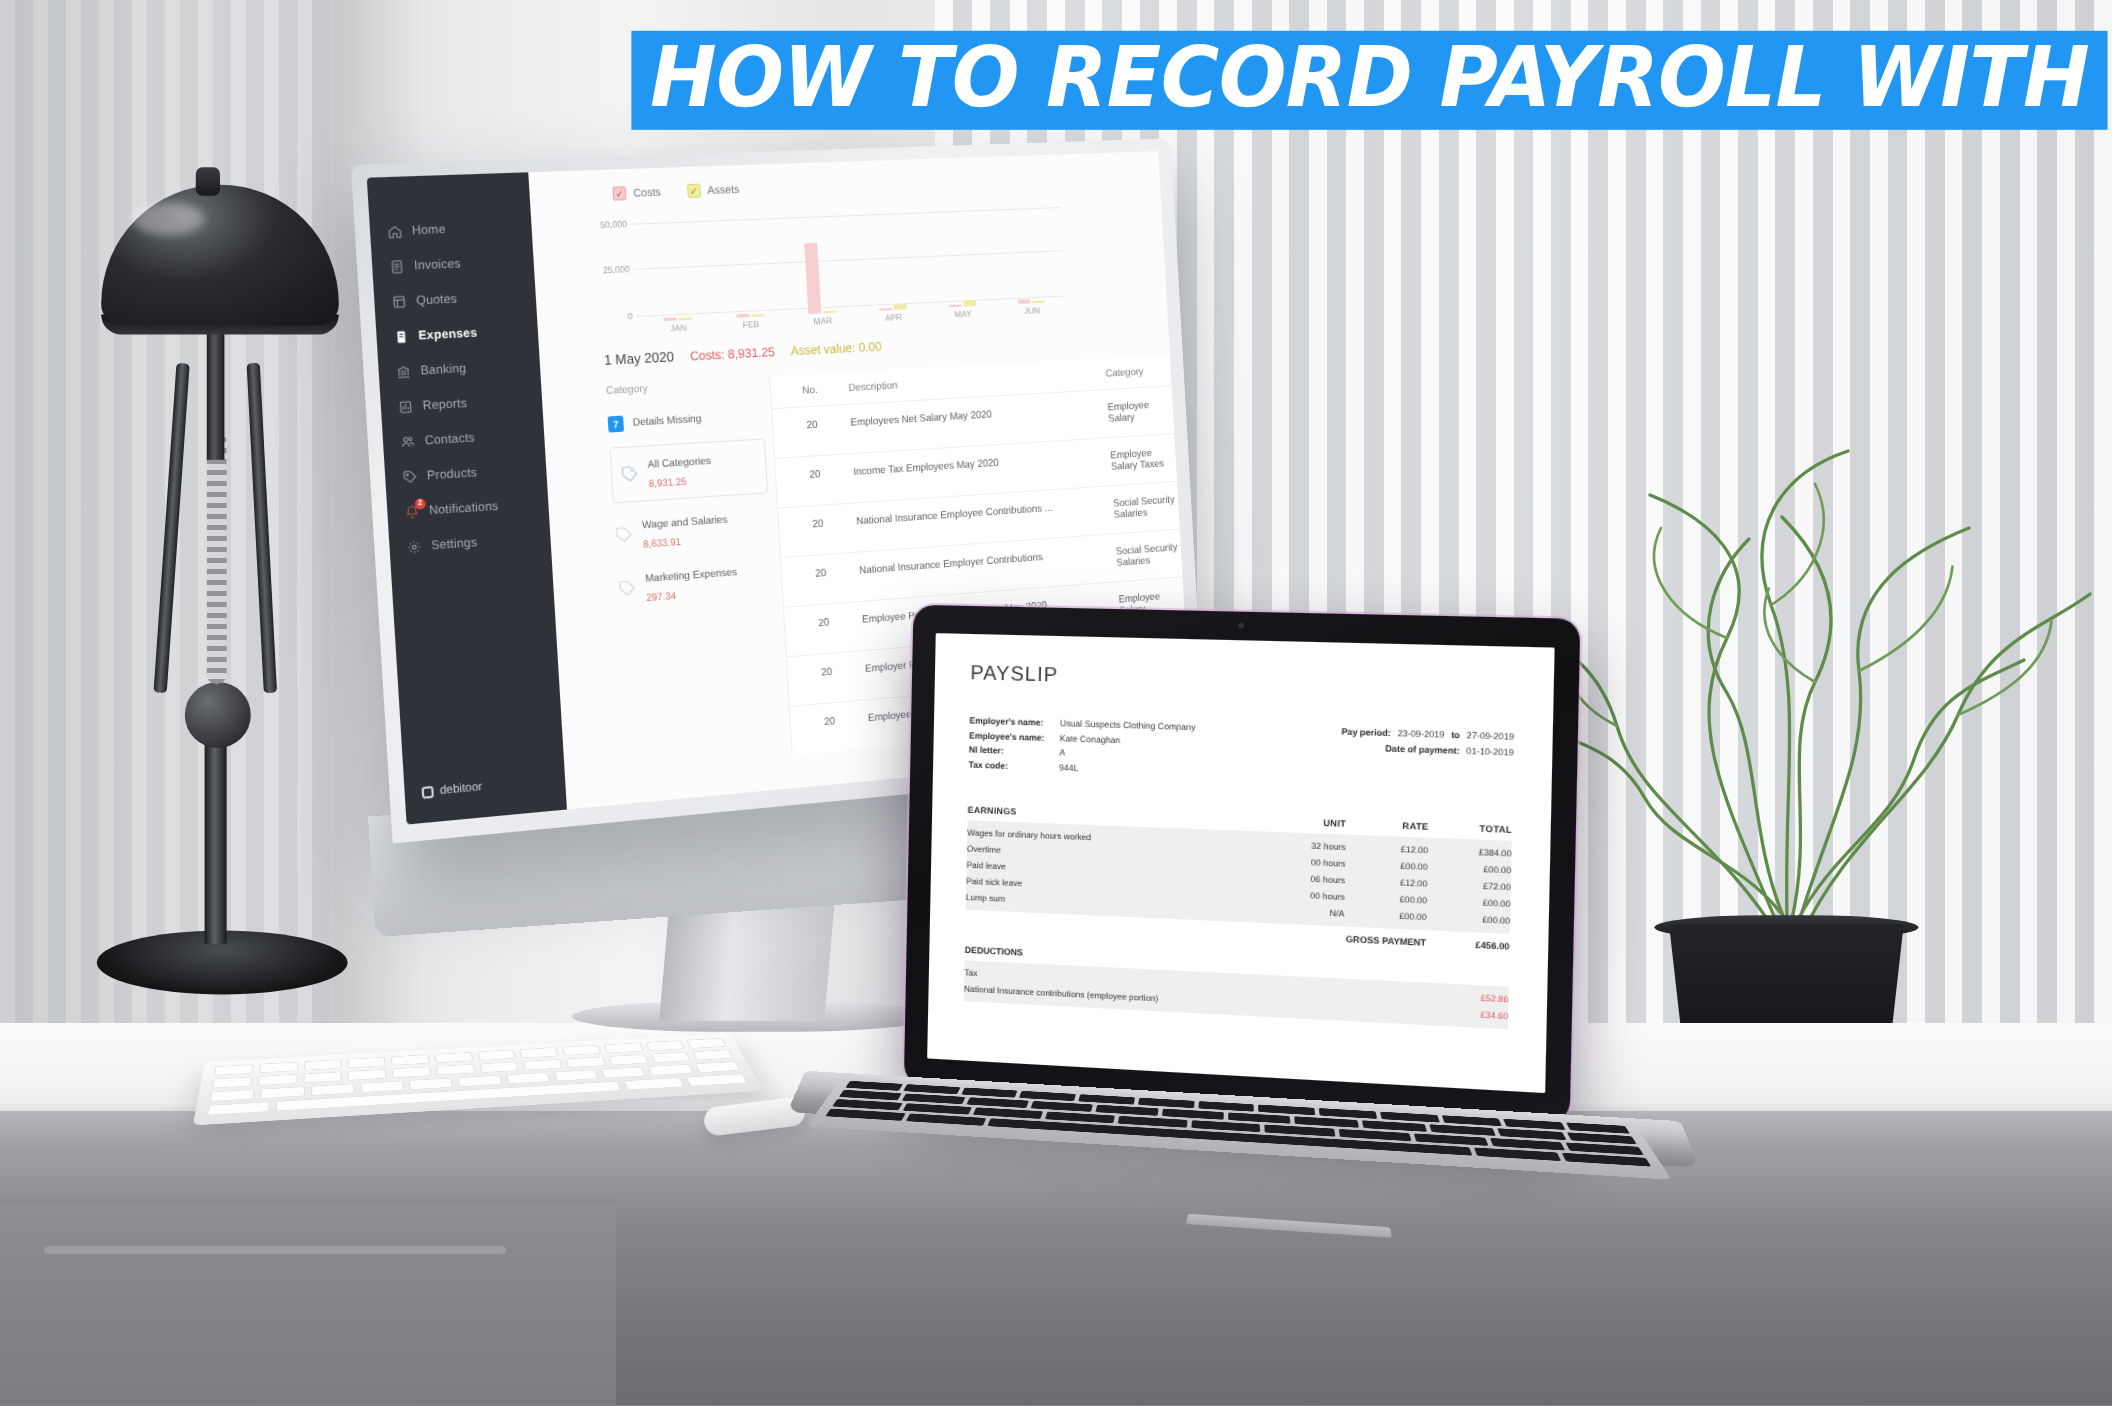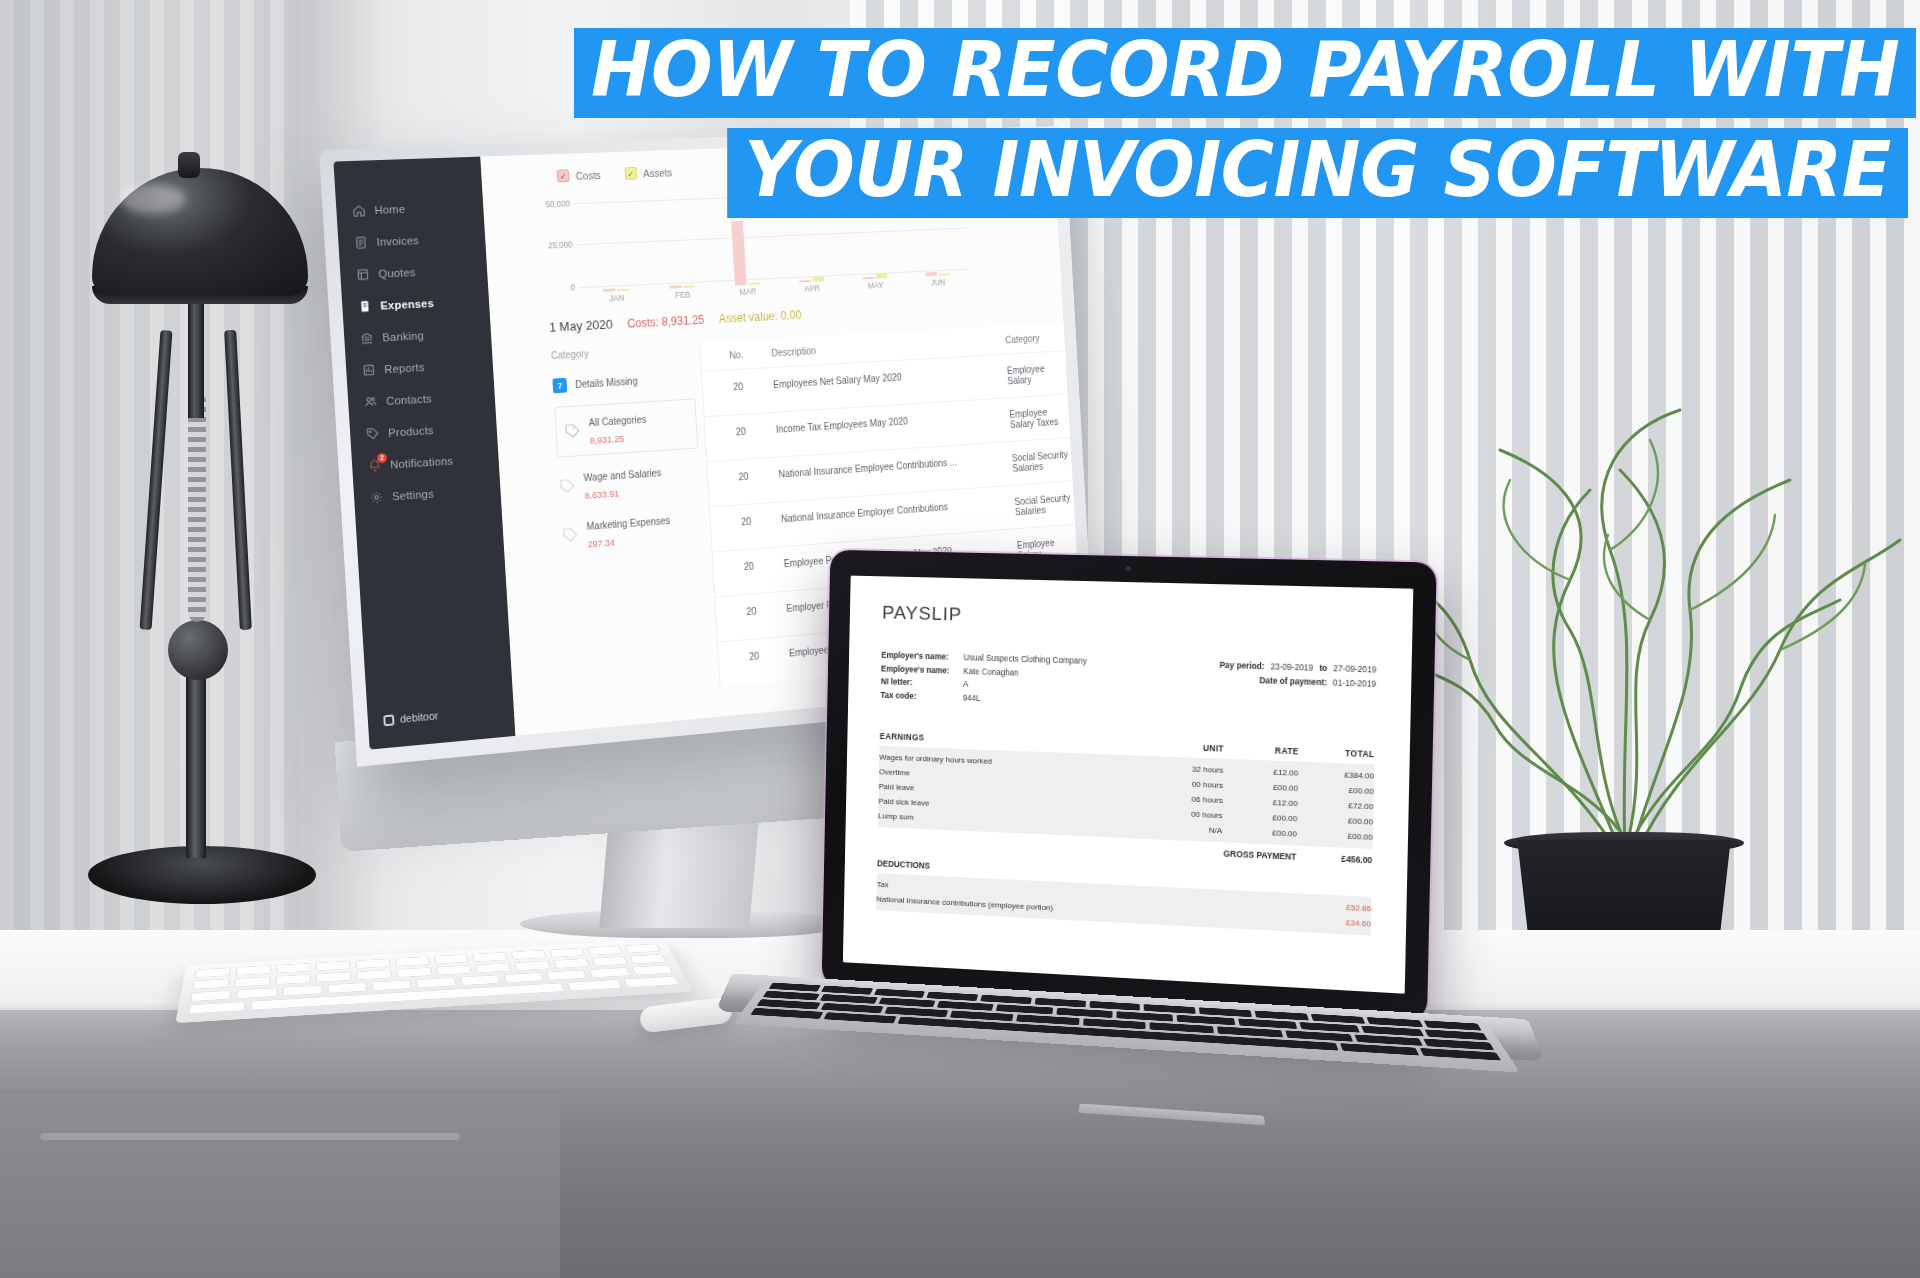--- a/index.html
+++ b/index.html
@@ -836,16 +836,15 @@
           <div class="key space"></div>
           <div class="key"></div>
           <div class="key"></div>
         </div>
     </div>
     <div class="trackpad"></div>
   </div>
 
   <div class="titlewrap">
     <div><span class="tline tl1">HOW TO RECORD PAYROLL WITH</span></div>
-    <div class="tl2row"><span class="tline tl2">YOUR INVOICING SOFTWARE</span></div>
   </div>
 
 </div>
 
 </body></html>

